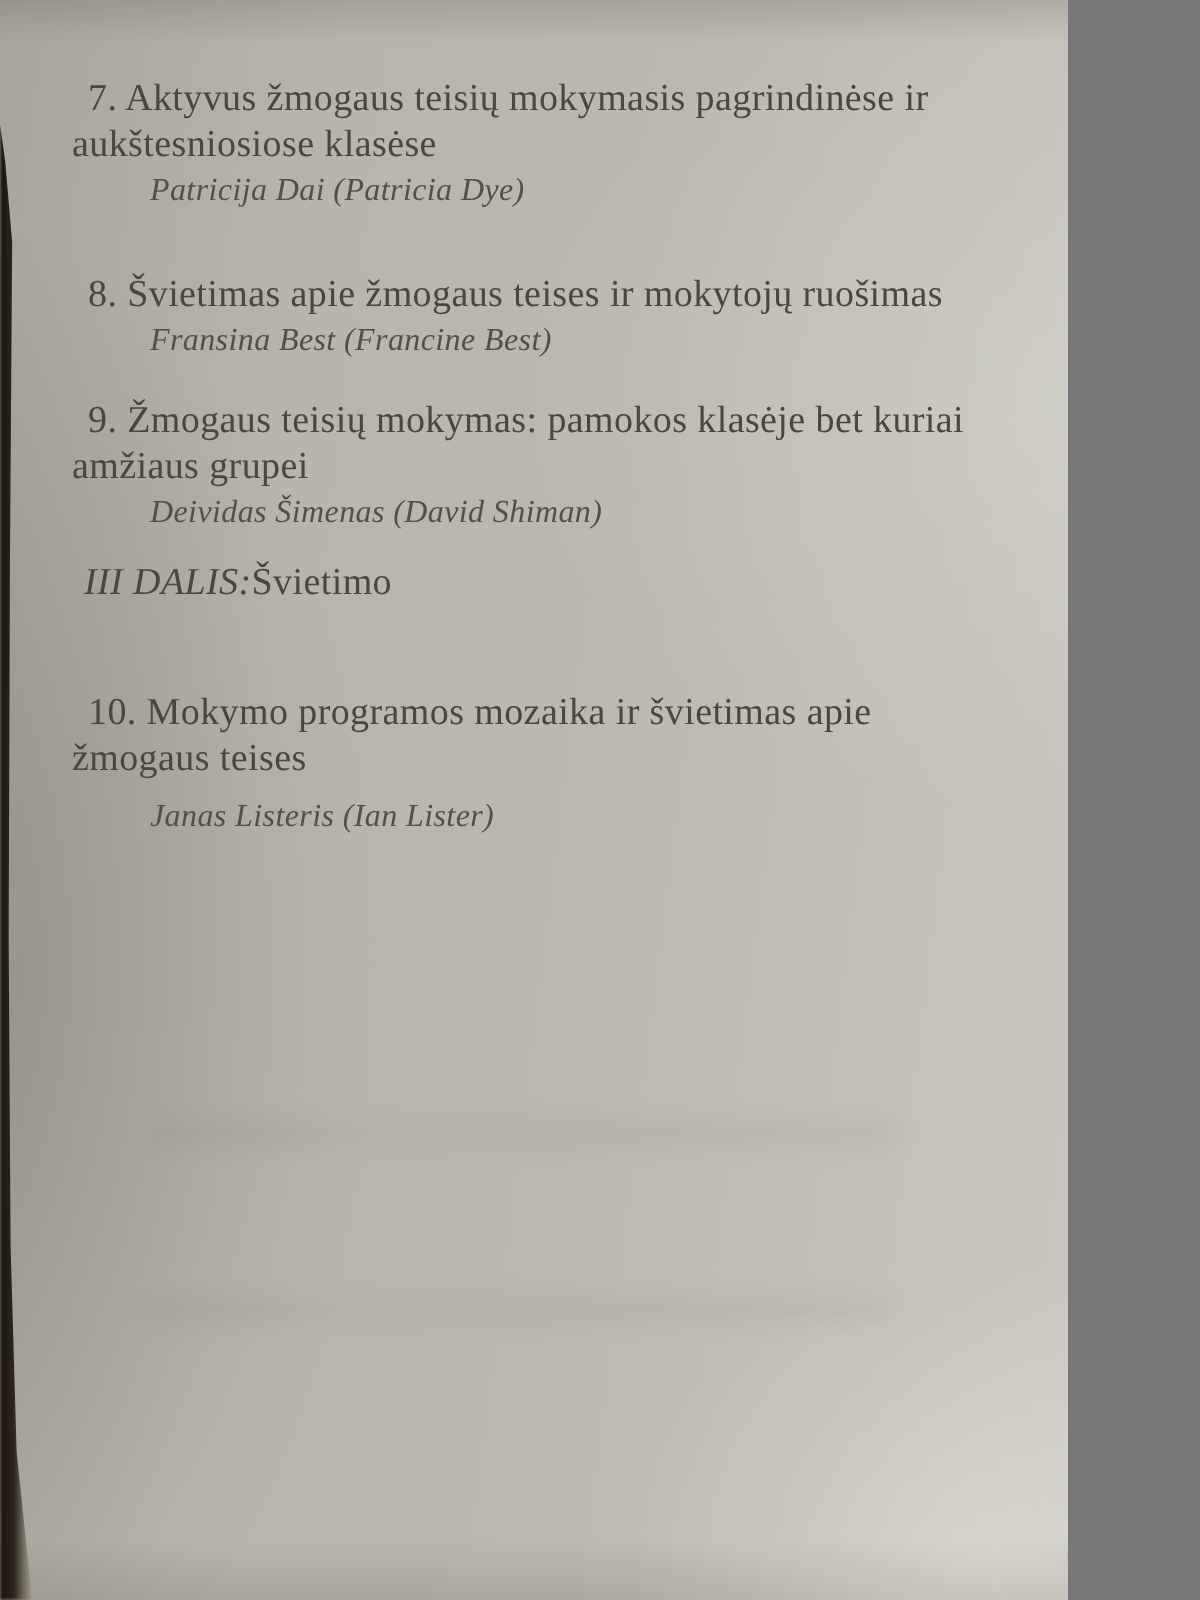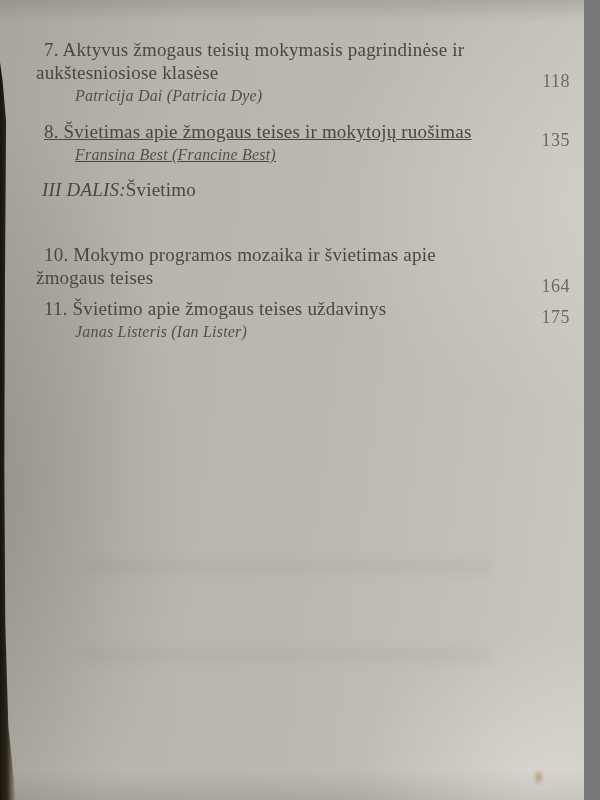--- a/index.html
+++ b/index.html
@@ -5,21 +5,21 @@
   html, body {
     margin: 0;
     padding: 0;
     width: 600px;
     height: 800px;
     overflow: hidden;
     background: #777;
   }
   .photo {
     position: relative;
-    width: 584px;
+    width: 534px;
     height: 800px;
     overflow: hidden;
     background:
       radial-gradient(ellipse 260px 220px at 92% 98%, rgba(255,255,248,0.28), rgba(255,255,248,0) 70%),
       radial-gradient(ellipse 420px 300px at 104% 25%, rgba(255,255,246,0.18), rgba(255,255,246,0) 72%),
       linear-gradient(to bottom, rgba(85,80,70,0.20) 0px, rgba(85,80,70,0) 22px),
       linear-gradient(to top, rgba(80,75,65,0.16) 0px, rgba(80,75,65,0) 30px),
       radial-gradient(ellipse 300px 520px at -6% 62%, rgba(70,64,54,0.24), rgba(70,64,54,0) 75%),
       linear-gradient(97deg,
         var(--paper-dark, #a8a59c) 0%,
@@ -98,21 +98,21 @@
     position: absolute;
     right: 0;
     font-size: 18px;
     line-height: 20px;
     color: var(--ink-muted, #6e685e);
     letter-spacing: 0.5px;
   }
   .lines-1 .pagenum { top: 10px; }
   .lines-2 .pagenum { top: 33px; }
 
-  .e1 { margin-top: 14px; text-decoration: underline; }
+  .e1 { margin-top: 30px; }
   .e2 { margin-top: 18px; }
   .section {
     margin-top: 13px;
     margin-left: 6px;
     font-size: 19px;
     line-height: 23px;
     color: var(--ink, #4c463e);
   }
   .sec-italic { font-style: italic; margin-right: 0; }
   .e3 { margin-top: 42px; }
@@ -134,33 +134,38 @@
       <div class="pagenum">118</div>
       <div class="author">Patricija Dai (Patricia Dye)</div>
     </div>
 
     <div class="entry lines-1 e1">
       <div class="title">8. Švietimas apie žmogaus teises ir mokytojų ruošimas</div>
       <div class="pagenum">135</div>
       <div class="author">Fransina Best (Francine Best)</div>
     </div>
 
+    <div class="entry lines-2 e2">
+      <div class="title">9. Žmogaus teisių mokymas: pamokos klasėje bet kuriai
+amžiaus grupei</div>
+      <div class="pagenum">146</div>
+      <div class="author">Deividas Šimenas (David Shiman)</div>
+    </div>
 
     <div class="section">
       <span class="sec-italic">III DALIS:</span><span class="sec-regular">Švietimo</span>
     </div>
 
     <div class="entry lines-2 e3">
       <div class="title">10. Mokymo programos mozaika ir švietimas apie
 žmogaus teises</div>
       <div class="pagenum">164</div>
     </div>
 
     <div class="entry lines-1 e4">
-      <div class="title">11. Švietimo apie žmogaus teises uždavinys</div>
       <div class="pagenum">175</div>
       <div class="author">Janas Listeris (Ian Lister)</div>
     </div>
 
   </div>
 
   <div class="edge-shadow-left"></div>
   <div class="stain"></div>
 
 </div>

